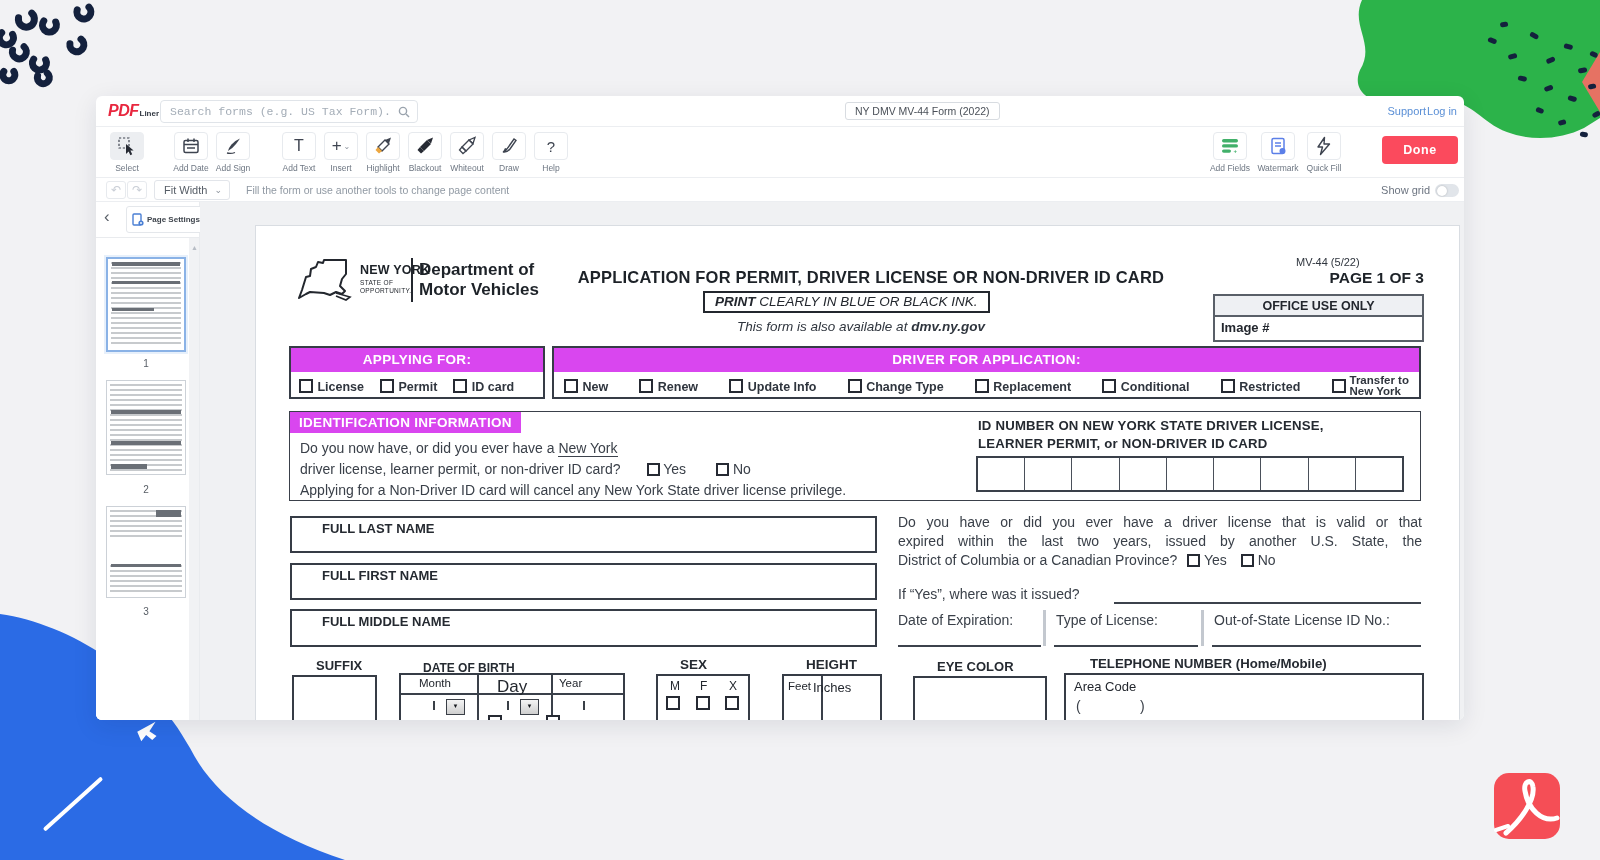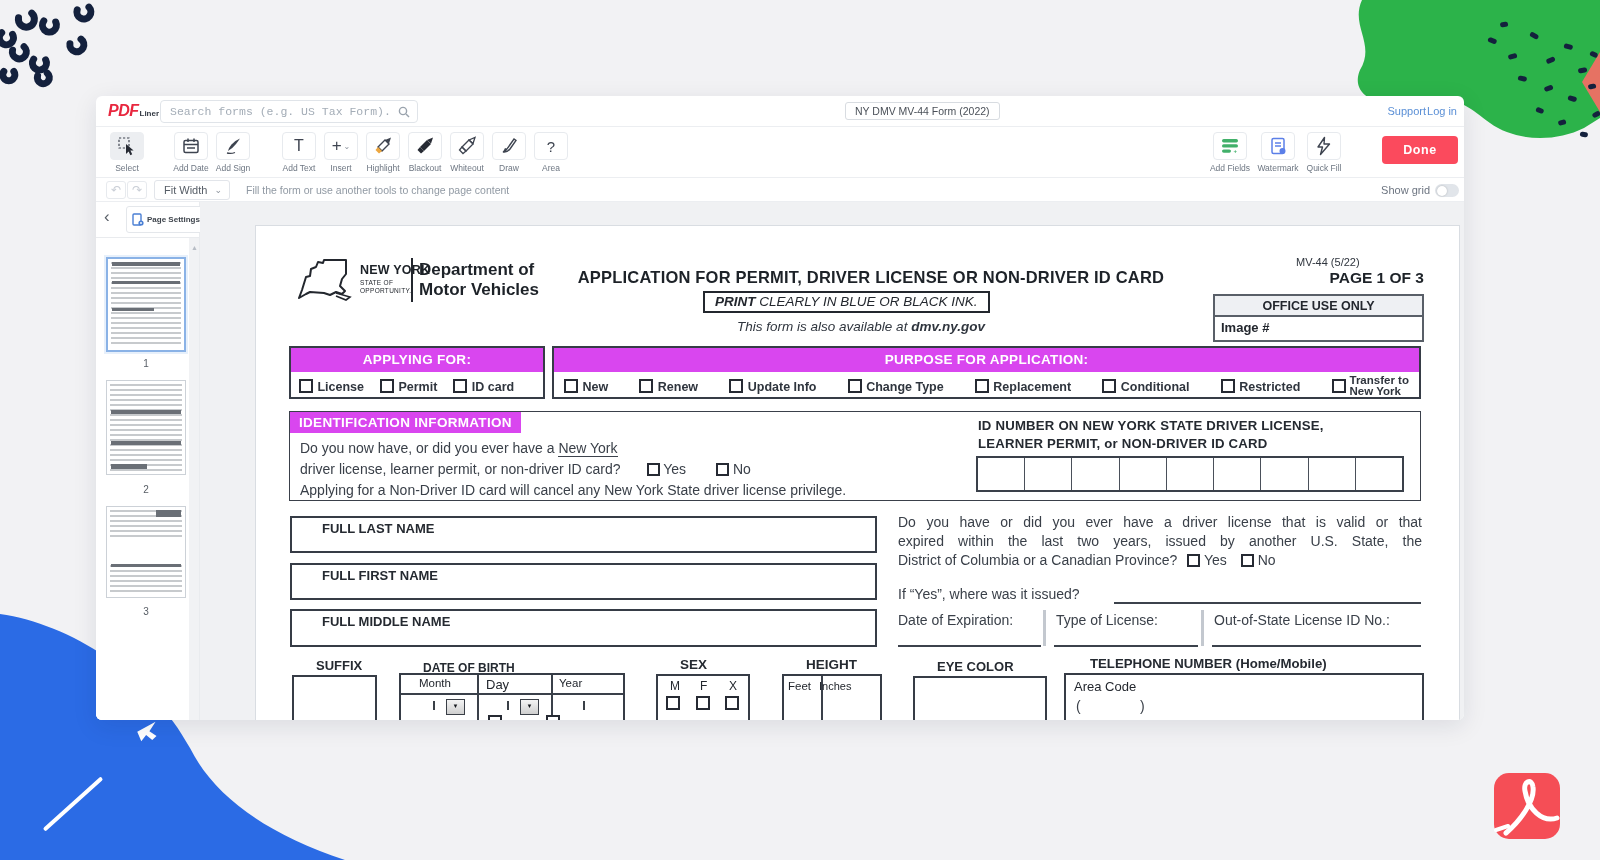--- a/index.html
+++ b/index.html
@@ -239,21 +239,21 @@
           <div class="tool-ic">
             <svg width="20" height="20" viewBox="0 0 20 20">
                 <path d="M4,16 C7,15 8,13.5 9,11.5 L15,3 L17,4.5 L11,13 C9.5,15 7,16.5 4,16 Z" fill="none" stroke="#3e4450" stroke-width="1.4"></path>
                 <path d="M4,16 C6.5,15.6 7.6,14.4 8.3,13 L6,12 Z" fill="#3e4450"></path>
               </svg>
           </div>
           <div class="tool-lb">Draw</div>
         </div>
         <div class="tool">
           <div class="tool-ic" style="font-size:15px;color:#3e4450;">?</div>
-          <div class="tool-lb">Area</div>
+          <div class="tool-lb">Help</div>
         </div>
       </div>
 
       <div class="rtool" style="left:1112px">
         <div class="tool-ic">
           <svg width="20" height="20" viewBox="0 0 20 20">
               <rect x="2" y="3" width="16" height="3.4" rx="1.7" fill="#41b06a"></rect>
               <rect x="2" y="8.2" width="16" height="3.4" rx="1.7" fill="#41b06a"></rect>
               <rect x="2" y="13.4" width="9" height="3.4" rx="1.7" fill="#41b06a"></rect>
               <text x="13.5" y="17" font-size="6" fill="#41b06a" font-weight="bold">+</text>
@@ -366,21 +366,21 @@
           <div class="fbx" style="left:33px;top:120px;width:256px;height:53px">
             <div class="blackbar" style="height:24px;text-align:center;font-size:13.5px;line-height:24px;letter-spacing:.3px">APPLYING FOR:</div>
             <div style="display:flex;gap:16px;padding:5px 8px;align-items:center">
               <span><span class="cb"></span> <b style="font-size:12.5px">License</b></span>
               <span><span class="cb"></span> <b style="font-size:12.5px">Permit</b></span>
               <span><span class="cb"></span> <b style="font-size:12.5px">ID card</b></span>
             </div>
           </div>
 
           <div class="fbx" style="left:296px;top:120px;width:869px;height:53px">
-            <div class="blackbar" style="height:24px;text-align:center;font-size:13.5px;line-height:24px;letter-spacing:.3px">PURPOSE FOR APPLICATION:</div>
+            <div class="blackbar" style="height:24px;text-align:center;font-size:13.5px;line-height:24px;letter-spacing:.3px">DRIVER FOR APPLICATION:</div>
             <div style="display:flex;justify-content:space-between;padding:3px 10px;align-items:center">
               <span><span class="cb"></span> <b style="font-size:12.5px">New</b></span>
               <span><span class="cb"></span> <b style="font-size:12.5px">Renew</b></span>
               <span><span class="cb"></span> <b style="font-size:12.5px">Update Info</b></span>
               <span><span class="cb"></span> <b style="font-size:12.5px">Change Type</b></span>
               <span><span class="cb"></span> <b style="font-size:12.5px">Replacement</b></span>
               <span><span class="cb"></span> <b style="font-size:12.5px">Conditional</b></span>
               <span><span class="cb"></span> <b style="font-size:12.5px">Restricted</b></span>
               <span style="display:flex;align-items:center">
                   <span class="cb"></span>
@@ -441,21 +441,21 @@
 
           <div class="abs flb" style="left:36px;top:432px">SUFFIX</div>
           <div class="fbx" style="left:36px;top:449px;width:85px;height:74px"></div>
 
           <div class="abs flb" style="left:143px;top:435px;font-size:12px">DATE OF BIRTH</div>
           <div class="fbx" style="left:143px;top:447px;width:226px;height:76px">
             <div class="abs" style="left:76px;top:0;width:2px;height:100%;background:#3a404a"></div>
             <div class="abs" style="left:150px;top:0;width:2px;height:100%;background:#3a404a"></div>
             <div class="abs" style="left:0;top:18px;width:100%;height:1.5px;background:#3a404a"></div>
             <div class="abs" style="left:18px;top:2px;font-size:11.5px;color:#23272e">Month</div>
-            <div class="abs" style="left:85px;top:2px;font-size:13px;color:#23272e">Day</div>
+            <div class="abs" style="left:96px;top:2px;font-size:17px;color:#23272e">Day</div>
             <div class="abs" style="left:158px;top:2px;font-size:11.5px;color:#23272e">Year</div>
             <div class="tick" style="left:32px;top:26px"></div>
             <div class="ddbtn" style="left:45px;top:24px">▼</div>
             <div class="tick" style="left:106px;top:26px"></div>
             <div class="ddbtn" style="left:119px;top:24px">▼</div>
             <div class="tick" style="left:182px;top:26px"></div>
           </div>
           <span class="cb abs" style="left:232px;top:489px"></span>
           <span class="cb abs" style="left:290px;top:489px"></span>
 
@@ -466,21 +466,21 @@
             <div class="abs" style="left:71px;top:3px;font-size:12px;color:#23272e">X</div>
             <span class="cb abs" style="left:8px;top:20px"></span>
             <span class="cb abs" style="left:38px;top:20px"></span>
             <span class="cb abs" style="left:67px;top:20px"></span>
           </div>
 
           <div class="abs flb" style="left:526px;top:431px;font-size:13.5px">HEIGHT</div>
           <div class="fbx" style="left:526px;top:448px;width:100px;height:75px">
             <div class="abs" style="left:37px;top:0;width:2px;height:100%;background:#3a404a"></div>
             <div class="abs" style="left:4px;top:4px;font-size:11.5px;color:#23272e">Feet</div>
-            <div class="abs" style="left:35px;top:4px;font-size:11px;color:#23272e">Inches</div>
+            <div class="abs" style="left:29px;top:4px;font-size:13px;color:#23272e">Inches</div>
           </div>
 
           <div class="abs flb" style="left:657px;top:433px">EYE COLOR</div>
           <div class="fbx" style="left:657px;top:450px;width:134px;height:73px"></div>
 
           <div class="abs flb" style="left:810px;top:430px;font-size:13.2px">TELEPHONE NUMBER (Home/Mobile)</div>
           <div class="fbx" style="left:808px;top:447px;width:360px;height:76px">
             <div class="abs" style="left:8px;top:4px;font-size:13px;color:#23272e">Area Code</div>
             <div class="abs ftext" style="left:10px;top:23px">(</div>
             <div class="abs ftext" style="left:74px;top:23px">)</div>

